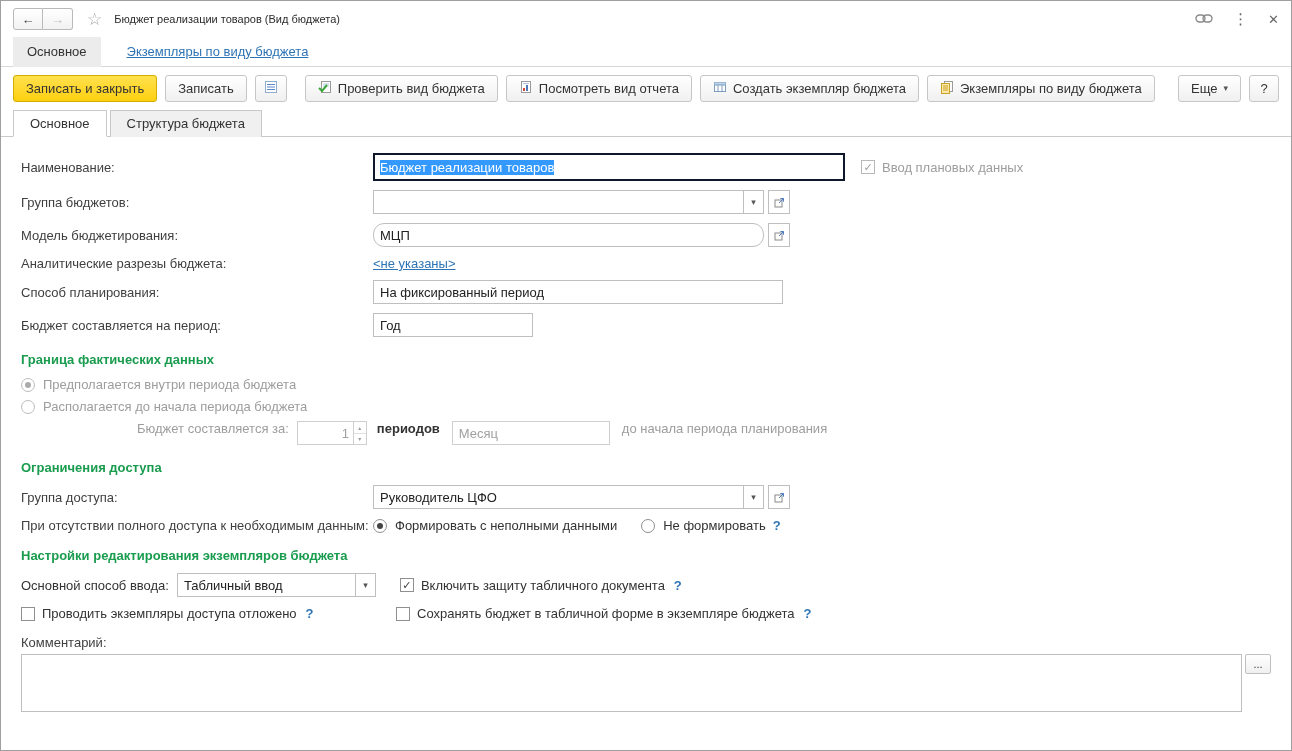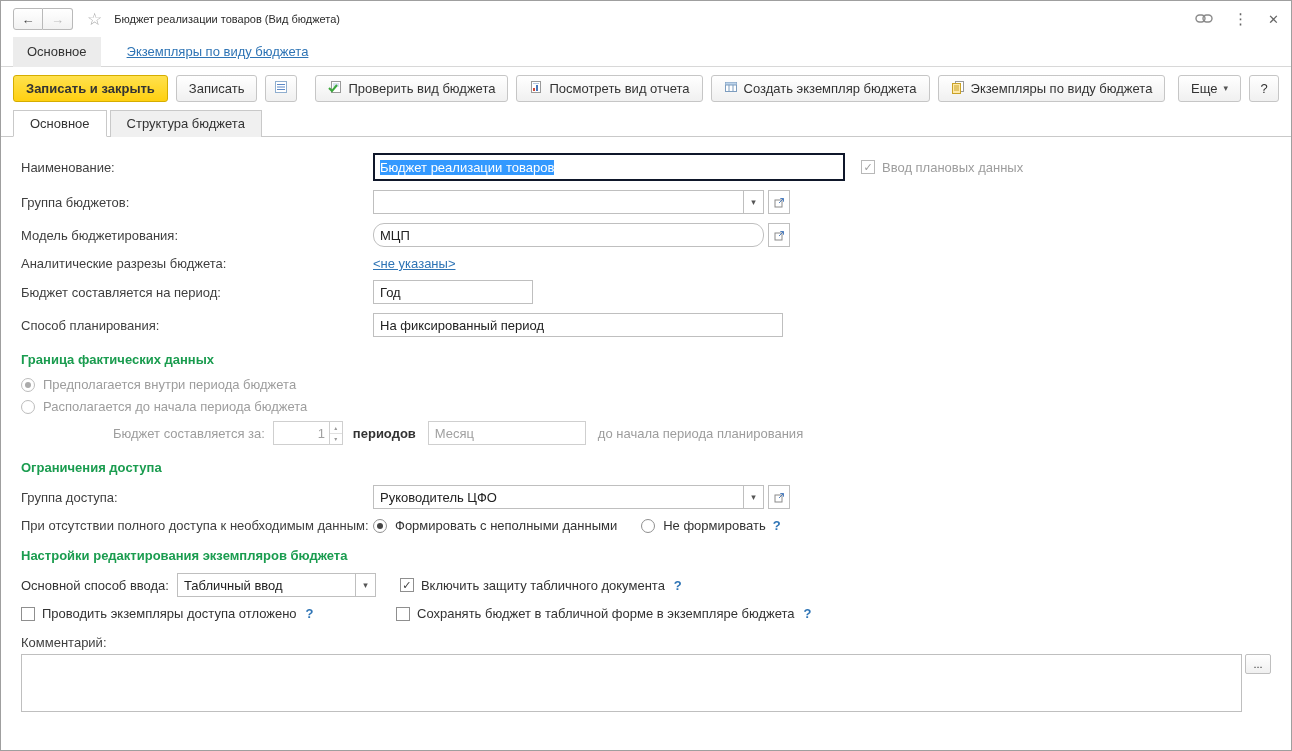--- a/index.html
+++ b/index.html
@@ -23,21 +23,21 @@
   .navbar { height:30px; flex:none; display:flex; align-items:center; padding:0 12px; gap:26px;
             border-bottom:1px solid #d8d8d8; }
   .nav-chip { background:#ececec; padding:0 14px; height:30px; line-height:30px; color:#333; cursor:pointer; }
   .nav-link { color:#2e74b5; text-decoration:underline; cursor:pointer; }
 
   
   .toolbar { height:42px; flex:none; display:flex; align-items:center; padding:0 12px; gap:8px; }
   .btn { height:27px; border:1px solid #c6c6c6; border-radius:3px; background:linear-gradient(#ffffff,#f0f0f0);
          padding:0 12px; display:inline-flex; align-items:center; gap:6px; font-size:13px; color:#333;
          font-family:inherit; cursor:pointer; white-space:nowrap; }
-  .btn.primary { background:linear-gradient(#ffe14d,#ffd011); border-color:#d5ad00; font-weight:bold;align-items:center; }
+  .btn.primary { background:linear-gradient(#ffe14d,#ffd011); border-color:#d5ad00; font-weight:normal;align-items:center; }
   .btn.icononly { width:32px; padding:0; justify-content:center; }
   .btn.more { margin-left:auto; }
   .btn.help { width:30px; padding:0; justify-content:center; }
   .chev { font-size:9px; color:#555; }
   .group-gap { margin-left:10px; }
 
   
   .tabstrip { flex:none; display:flex; align-items:flex-end; padding:0 0 0 12px; border-bottom:1px solid #c9c9c9; height:28px; }
   .tab { padding:0 16px; height:27px; line-height:26px; border:1px solid #c9c9c9; border-bottom:none;
          background:#f0f0f0; margin-right:3px; margin-bottom:-1px; cursor:pointer; color:#333; }
@@ -75,21 +75,21 @@
   .dim { color:#9d9d9d; }
   .help-link { color:#2e74b5; font-weight:bold; margin-left:7px; cursor:pointer; }
 
   .spin { display:flex; }
   .spin input { width:56px; text-align:right; color:#a0a0a0; border:1px solid #cfcfcf; border-right:none;
                 height:24px; padding:0 4px; font:13px "Liberation Sans",sans-serif; background:#fff; }
   .spin-btns { width:14px; height:24px; border:1px solid #cfcfcf; display:flex; flex-direction:column; background:#fff; }
   .spin-btns span { flex:1; display:flex; align-items:center; justify-content:center; font-size:6px; color:#9a9a9a; cursor:pointer; }
   .spin-btns span:first-child { border-bottom:1px solid #e0e0e0; }
 
-  .nested { margin-left:92px; margin-bottom:7px; display:flex; align-items:center; }
+  .nested { margin-left:116px; margin-bottom:7px; display:flex; }
   .bold { font-weight:bold; color:#333; }
 
   .comment-row { display:flex; align-items:flex-start; margin-top:4px; }
   .comment-area { flex:1; height:58px; border:1px solid #bfbfbf; resize:none; font:13px "Liberation Sans",sans-serif; padding:4px 6px; }
   .ellipsis-btn { width:26px; height:20px; margin-left:3px; border:1px solid #bfbfbf;
                   background:linear-gradient(#fff,#f0f0f0); border-radius:2px; font-size:11px; line-height:1;
                   display:flex; align-items:center; justify-content:center; cursor:pointer; }
   .mr8 { margin-right:8px; } .ml16 { margin-left:16px; } .ml24 { margin-left:24px; } .w375 { width:375px; flex:none; }
 </style>
 </head>
@@ -243,27 +243,27 @@
           </svg>
       </div>
     </div>
 
     <div class="frow">
       <span class="flabel">Аналитические разрезы бюджета:</span>
       <a class="link">&lt;не указаны&gt;</a>
     </div>
 
     <div class="frow">
+      <span class="flabel">Способ планирования:</span>
+      <input class="input" style="width: 410px;" value="На фиксированный период">
+    </div>
+
+    <div class="frow">
       <span class="flabel">Бюджет составляется на период:</span>
       <input class="input" style="width: 160px;" value="Год">
-    </div>
-
-    <div class="frow">
-      <span class="flabel">Способ планирования:</span>
-      <input class="input" style="width: 410px;" value="На фиксированный период">
     </div>
 
     <div class="section">Граница фактических данных</div>
 
     <div class="frow" style="margin-bottom:7px">
       <span class="radio disabled sel"></span>
       <span class="dim" style="margin-left:8px">Предполагается внутри периода бюджета</span>
     </div>
     <div class="frow" style="margin-bottom:7px">
       <span class="radio disabled"></span>

